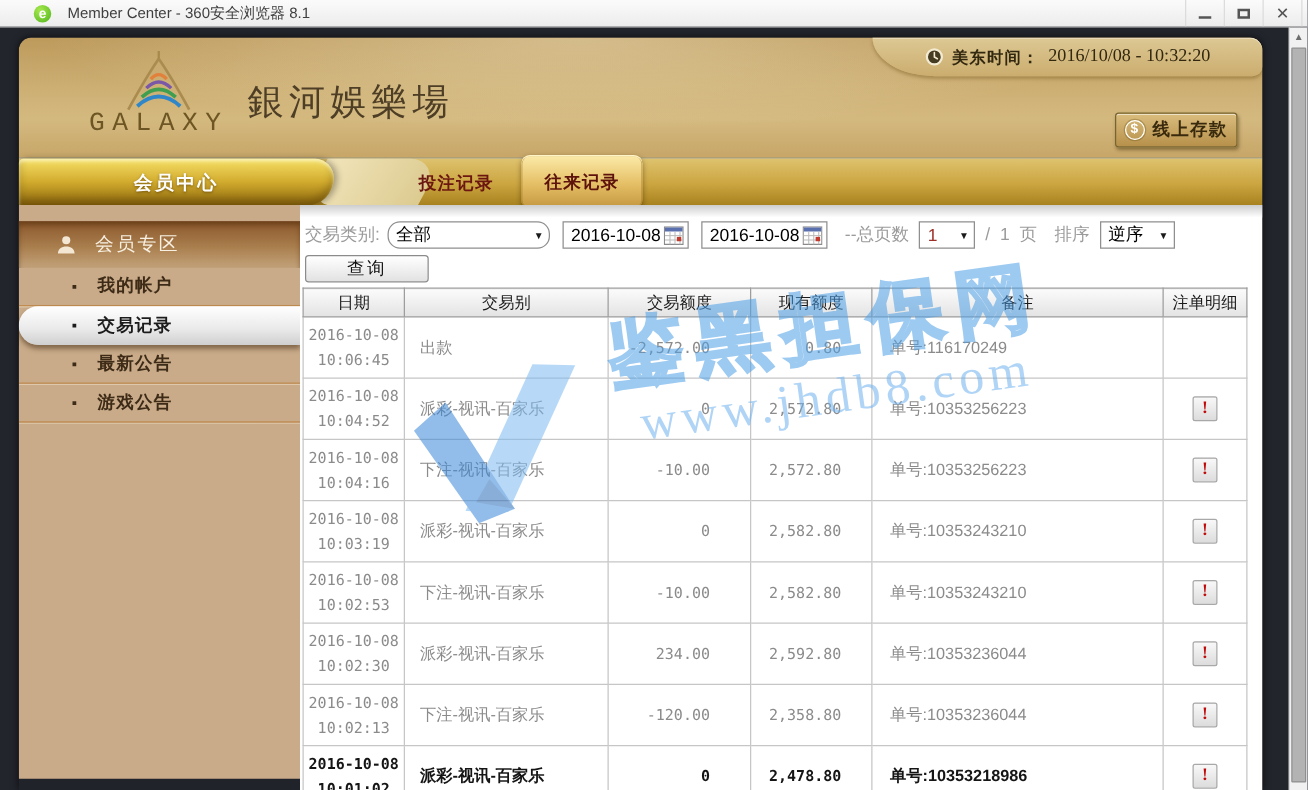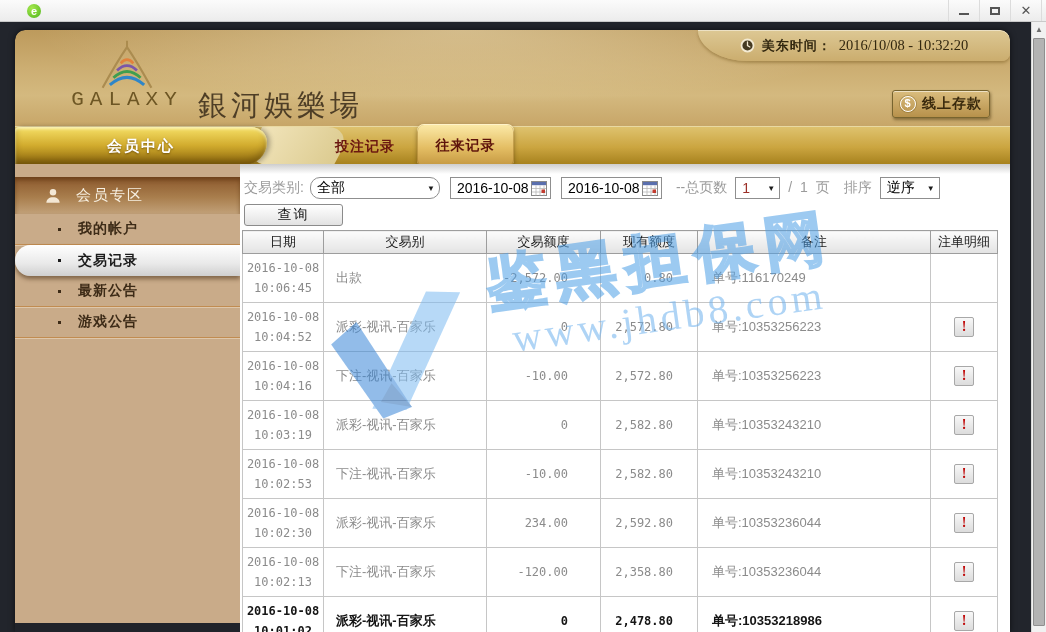--- a/index.html
+++ b/index.html
@@ -47,21 +47,21 @@
     display:flex; align-items:center; justify-content:center; gap:7px;
     color:#32270f; font-size:13px; z-index:2; }
   .time-label { font-weight:bold; letter-spacing:1px; }
   .time-value { font-family:Liberation Serif, serif; font-size:14.5px; }
   .clock-icon svg { display:block; }
   .brand { position:absolute; left:32px; top:8px; width:160px; text-align:center; }
   .brand svg { width:92px; height:56px; display:block; margin:0 auto; }
   .brand-word { font-family:Liberation Mono, monospace; font-size:21px; letter-spacing:6px;
     color:#6d5624; margin-top:-6px; }
   .site-name { position:absolute; left:183px; top:32px; font-size:29px; color:#4e3e26;
-    letter-spacing:4px;margin-top:24px; }
+    letter-spacing:4px; }
   .deposit { position:absolute; right:20px; top:60px; width:98px; height:28px;
     border:1px solid #77642f; border-radius:3px;
     background:linear-gradient(180deg,#dabd7e,#b7914b);
     box-shadow:inset 0 1px 0 rgba(255,255,255,.55), 1px 2px 3px rgba(55,38,0,.45);
     color:#3a2a0d; font-weight:bold; font-size:14px; letter-spacing:1px;
     display:flex; align-items:center; justify-content:center; gap:6px;
     font-family:inherit; cursor:pointer; z-index:2; }
   .dollar { width:16px; height:16px; border-radius:50%; border:1.5px solid #fff;
     color:#fff; font-size:11px; font-weight:bold; line-height:13px; text-align:center;
     box-shadow:0 0 0 1px rgba(110,85,25,.35); flex:0 0 auto; }
@@ -169,20 +169,21 @@
   .wm-title { font-size:60px; font-weight:bold; letter-spacing:10px; line-height:1.05;
     color:rgba(150,205,250,.25); -webkit-text-stroke:2.5px #4d9fe6; }
   .wm-url { font-family:"Liberation Serif", serif; font-size:40px; color:#6fb2ee;
     letter-spacing:4px; margin:2px 0 0 18px; }
 </style>
 </head>
 <body>
 
 <div class="titlebar">
   <span class="b360">e</span>
+  <span class="tb-title">Member Center - 360安全浏览器 8.1</span>
   <div class="win-controls">
     <div class="wc">
         <span class="wc-min"></span>
       </div>
     <div class="wc">
         <span class="wc-max"></span>
       </div>
     <div class="wc">
         <span class="wc-x">✕</span>
       </div>

